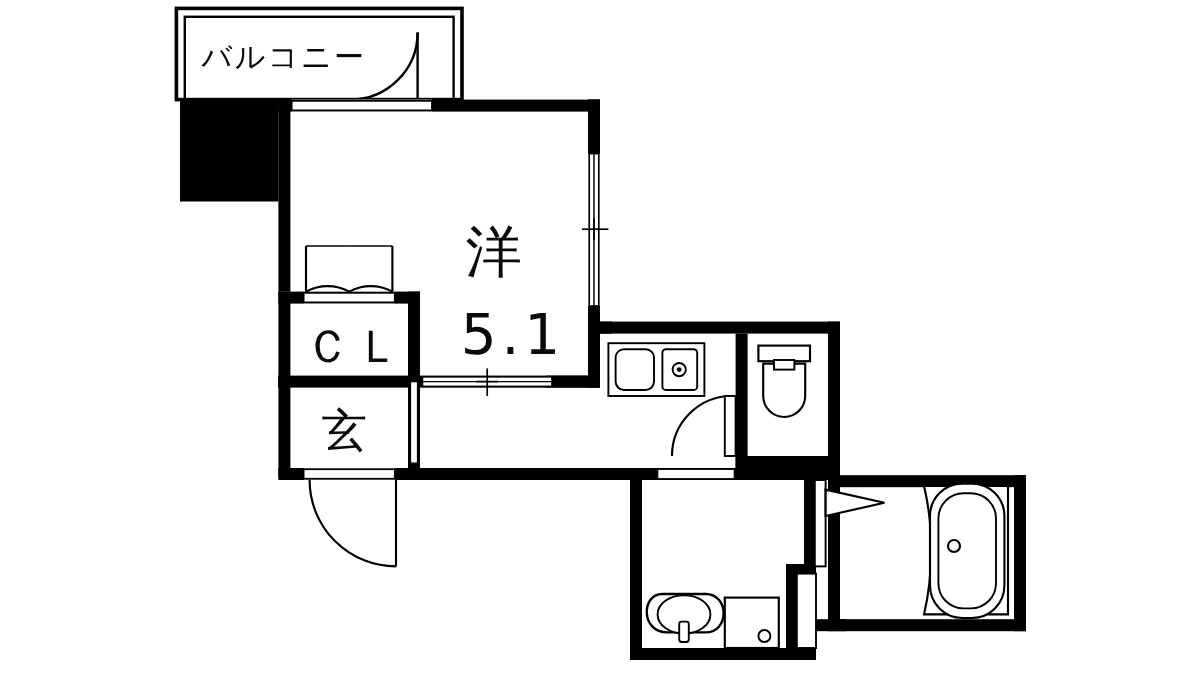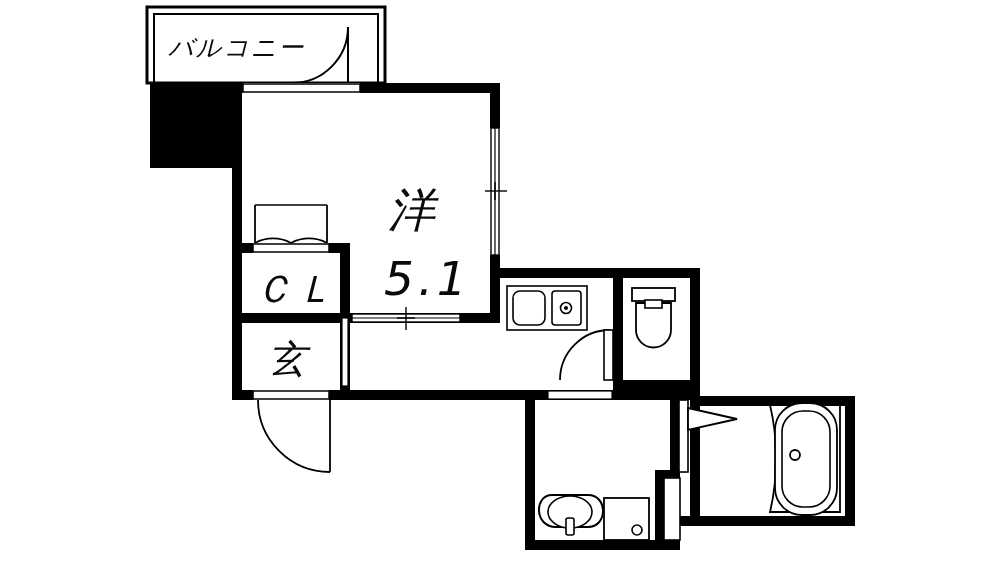--- a/index.html
+++ b/index.html
@@ -12,21 +12,20 @@
     width: 1000px;
     height: 562px;
     font-family: "Liberation Sans", sans-serif;
     overflow: hidden;
   }
   #plan-root {
     position: relative;
     width: 1000px;
     height: 562px;
     background: #ffffff;
-    font-style: italic;
   }
   #floorplan-svg {
     display: block;
     width: 1000px;
     height: 562px;
   }
   .room-label {
     font-family: "DejaVu Sans", "Liberation Sans", sans-serif;
     fill: #0a0a0a;
   }

